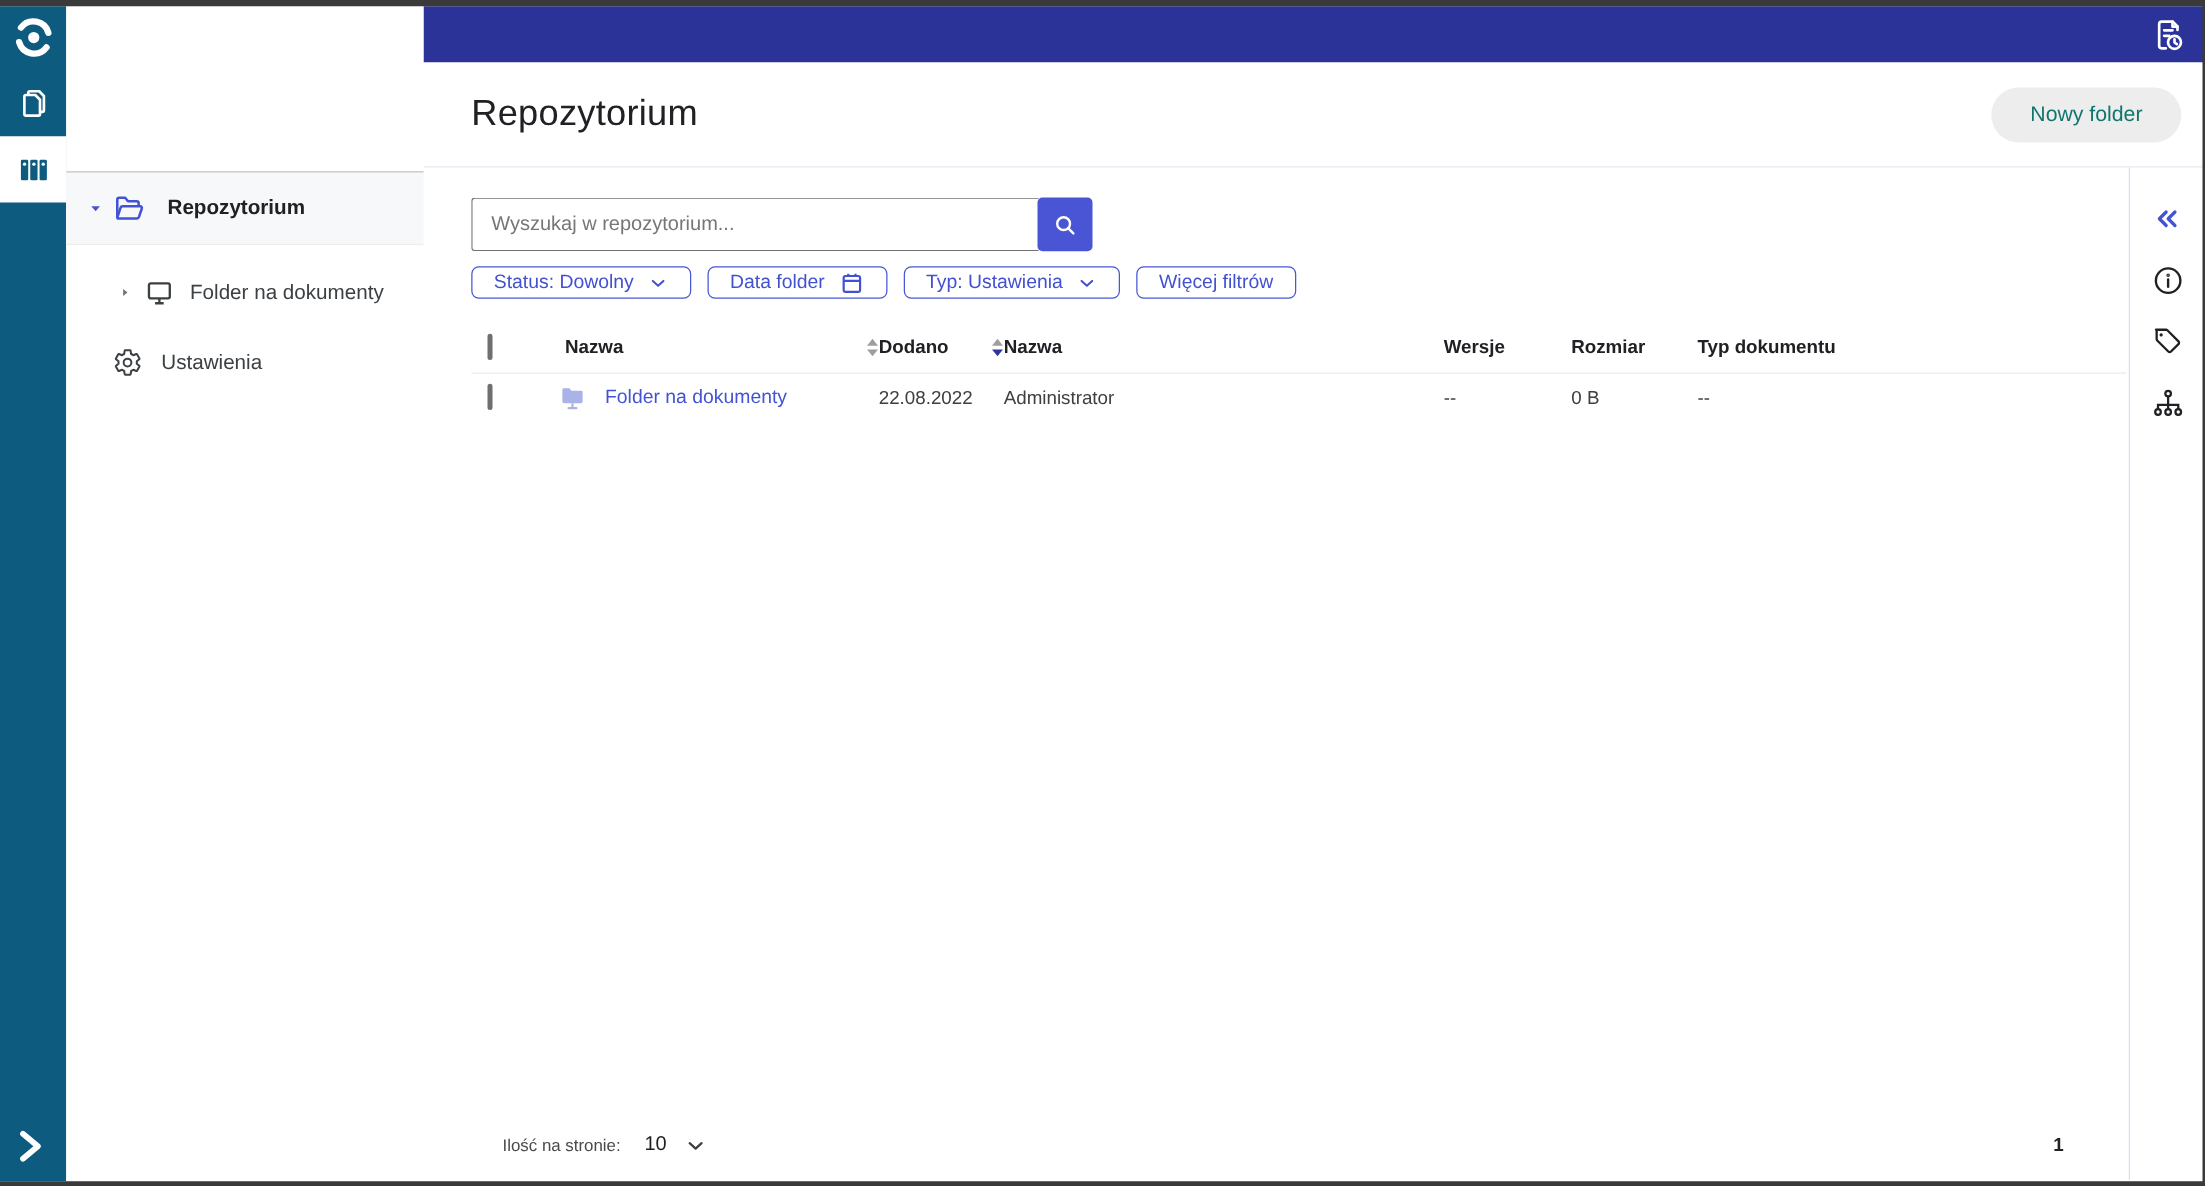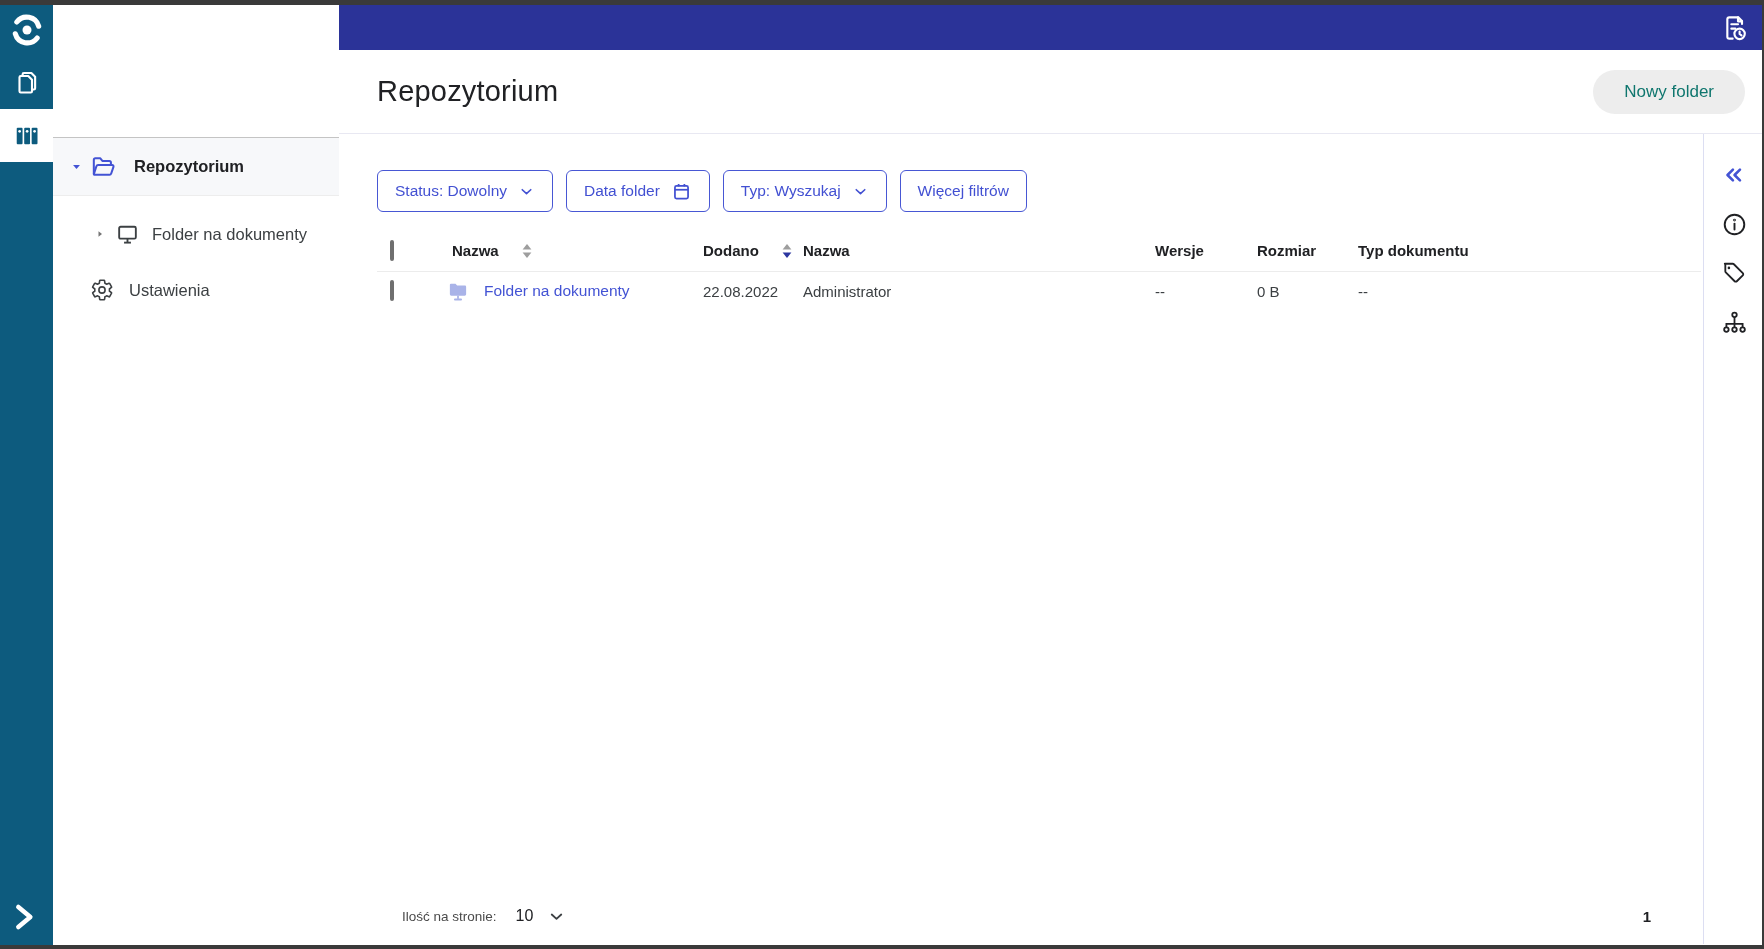--- a/index.html
+++ b/index.html
@@ -88,30 +88,30 @@
   }
   .search-input::placeholder { color:#767676; }
   .search-btn {
     width:44px; height:43px; background:#4a55d6; border:none; border-radius:4px;
     display:flex; align-items:center; justify-content:center; cursor:pointer; margin-left:-1px;
   }
 
   
   .chips-row { margin-top:12px; display:flex; gap:13px; }
   .chip {
-    height:42px; background:#fff; border:1px solid #4857d4; border-radius:6px;
+    height:26px; background:#fff; border:1px solid #4857d4; border-radius:6px;
     color:#4250d2; font-size:15.5px; display:flex; align-items:center; gap:11px;
     padding:0 17px; font-family:inherit; cursor:pointer;
   }
 
   
   .tbl { margin-top:18px; width:1324px; }
   .tbl-grid { display:grid; grid-template-columns:75px 251px 100px 352px 102px 101px 1fr; align-items:center; }
   .tbl-head { height:42px; border-bottom:1px solid #ececec; }
-  .tbl-head .hc { font-size:15px; font-weight:bold; color:#202124; display:flex; align-items:center; gap:23px; }
+  .tbl-head .hc { font-size:15px; font-weight:bold; color:#202124; display:flex; align-items:center; gap:23px;justify-content:space-between; }
   .tbl-row { height:38px; }
   .cell { font-size:15px; color:#3c4043; }
   .chk {
     width:20px; height:20px; border:2px solid #6f6f6f; border-radius:5px;
     margin-left:13px; background:#fff; cursor:pointer;
   }
   .name-cell { display:flex; align-items:center; gap:13px; margin-left:-7px; }
   .row-link { color:#4353d4; font-size:15.5px; text-decoration:none; cursor:pointer; }
   .sort-ic { display:inline-flex; flex-direction:column; gap:2px; cursor:pointer; }
 
@@ -242,20 +242,31 @@
 
     <div class="header-strip">
       <div class="page-title">Repozytorium</div>
       <div class="flex-sp"></div>
       <button class="new-folder-btn">Nowy folder</button>
     </div>
 
     <div class="body-row">
       <div class="content">
 
+        <div class="search-row">
+          <input class="search-input" type="text" placeholder="Wyszukaj w repozytorium..." style="">
+          <button class="search-btn">
+            <span>
+              <svg width="22" height="22" viewBox="0 0 24 24" fill="none" stroke="#fff" stroke-width="2.1" stroke-linecap="round">
+                <circle cx="10.8" cy="10.8" r="5.6"></circle>
+                <path d="M15.1 15.1L19.3 19.3"></path>
+              </svg>
+            </span>
+          </button>
+        </div>
 
         <div class="chips-row">
           <button class="chip">
             <span>Status: Dowolny</span>
             <span>
               <svg width="17" height="17" viewBox="0 0 24 24" fill="none" stroke="#4250d2" stroke-width="2.3" stroke-linecap="round" stroke-linejoin="round">
                   <path d="M6 9.5l6 5.5 6-5.5"></path>
                 </svg>
             </span>
           </button>
@@ -263,21 +274,21 @@
             <span>Data folder</span>
             <span>
               <svg width="21" height="21" viewBox="0 0 24 24" fill="none" stroke="#4250d2" stroke-width="2" stroke-linejoin="round">
                 <rect x="4.5" y="5.5" width="15" height="14.5" rx="1.8"></rect>
                 <path d="M4.5 10h15"></path>
                 <path d="M8.7 3.4v3M15.3 3.4v3"></path>
               </svg>
             </span>
           </button>
           <button class="chip">
-            <span>Typ: Wyszukaj</span>
+            <span>Typ: Ustawienia</span>
             <span>
               <svg width="17" height="17" viewBox="0 0 24 24" fill="none" stroke="#4250d2" stroke-width="2.3" stroke-linecap="round" stroke-linejoin="round">
                   <path d="M6 9.5l6 5.5 6-5.5"></path>
                 </svg>
             </span>
           </button>
           <button class="chip">
             <span>Więcej filtrów</span>
           </button>
         </div>

